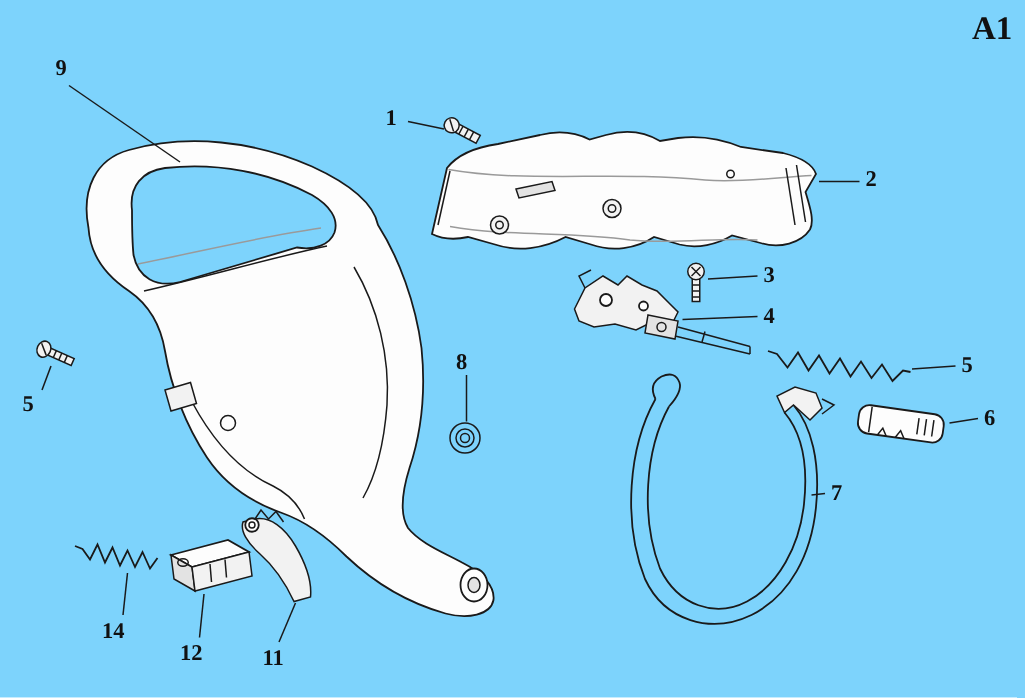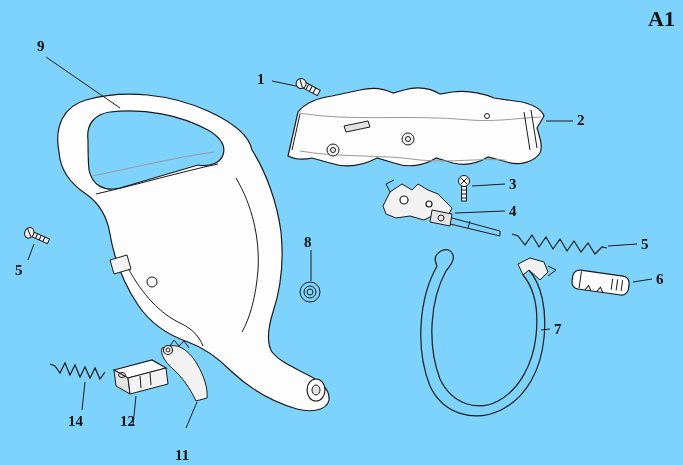--- a/index.html
+++ b/index.html
@@ -186,17 +186,17 @@
   <div class="callout" style="left:257px;top:72px;">1</div>
   <div class="callout" style="left:577px;top:113px;">2</div>
   <div class="callout" style="left:509px;top:177px;">3</div>
   <div class="callout" style="left:509px;top:204px;">4</div>
   <div class="callout" style="left:641px;top:237px;">5</div>
   <div class="callout" style="left:656px;top:272px;">6</div>
   <div class="callout" style="left:554px;top:322px;">7</div>
   <div class="callout" style="left:304px;top:235px;">8</div>
   <div class="callout" style="left:37px;top:39px;">9</div>
   <div class="callout" style="left:15px;top:263px;">5</div>
-  <div class="callout" style="left:175px;top:448px;">11</div>
-  <div class="callout" style="left:120px;top:414px;">12</div>
+  <div class="callout" style="left:175px;top:432px;">11</div>
+  <div class="callout" style="left:120px;top:429px;">12</div>
   <div class="callout" style="left:68px;top:414px;">14</div>
 
 </div>
 
 </body></html>

